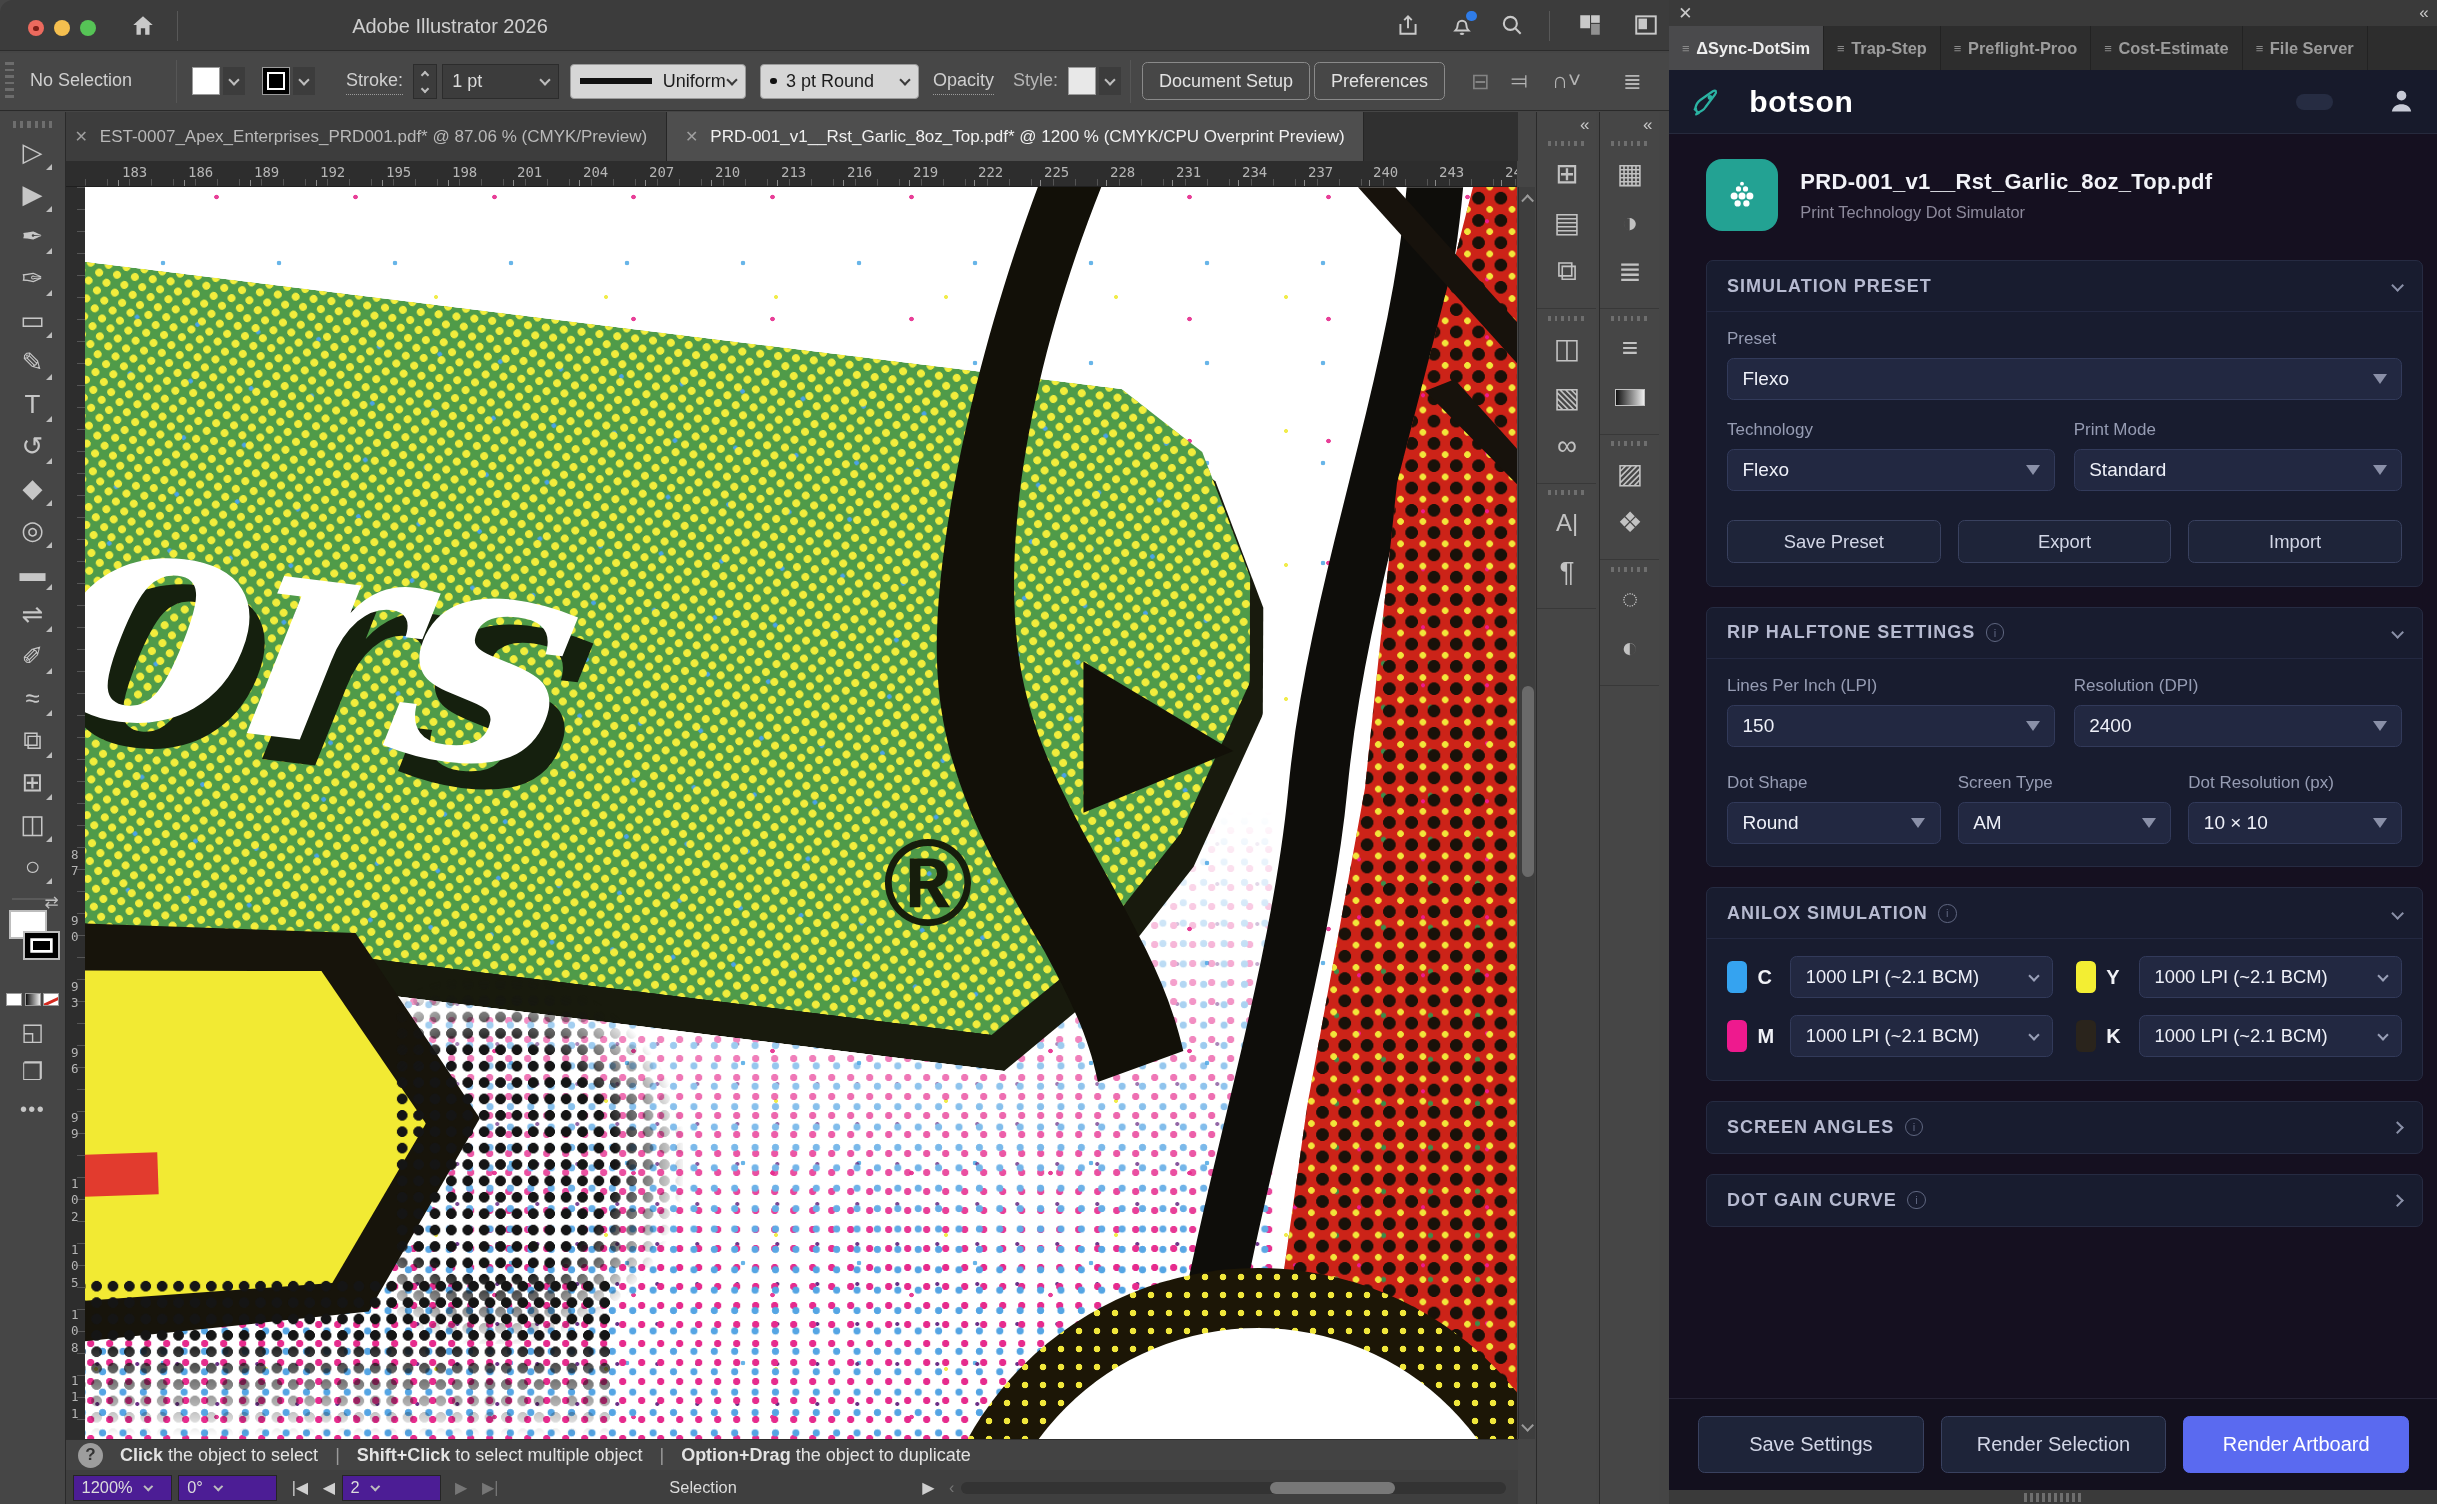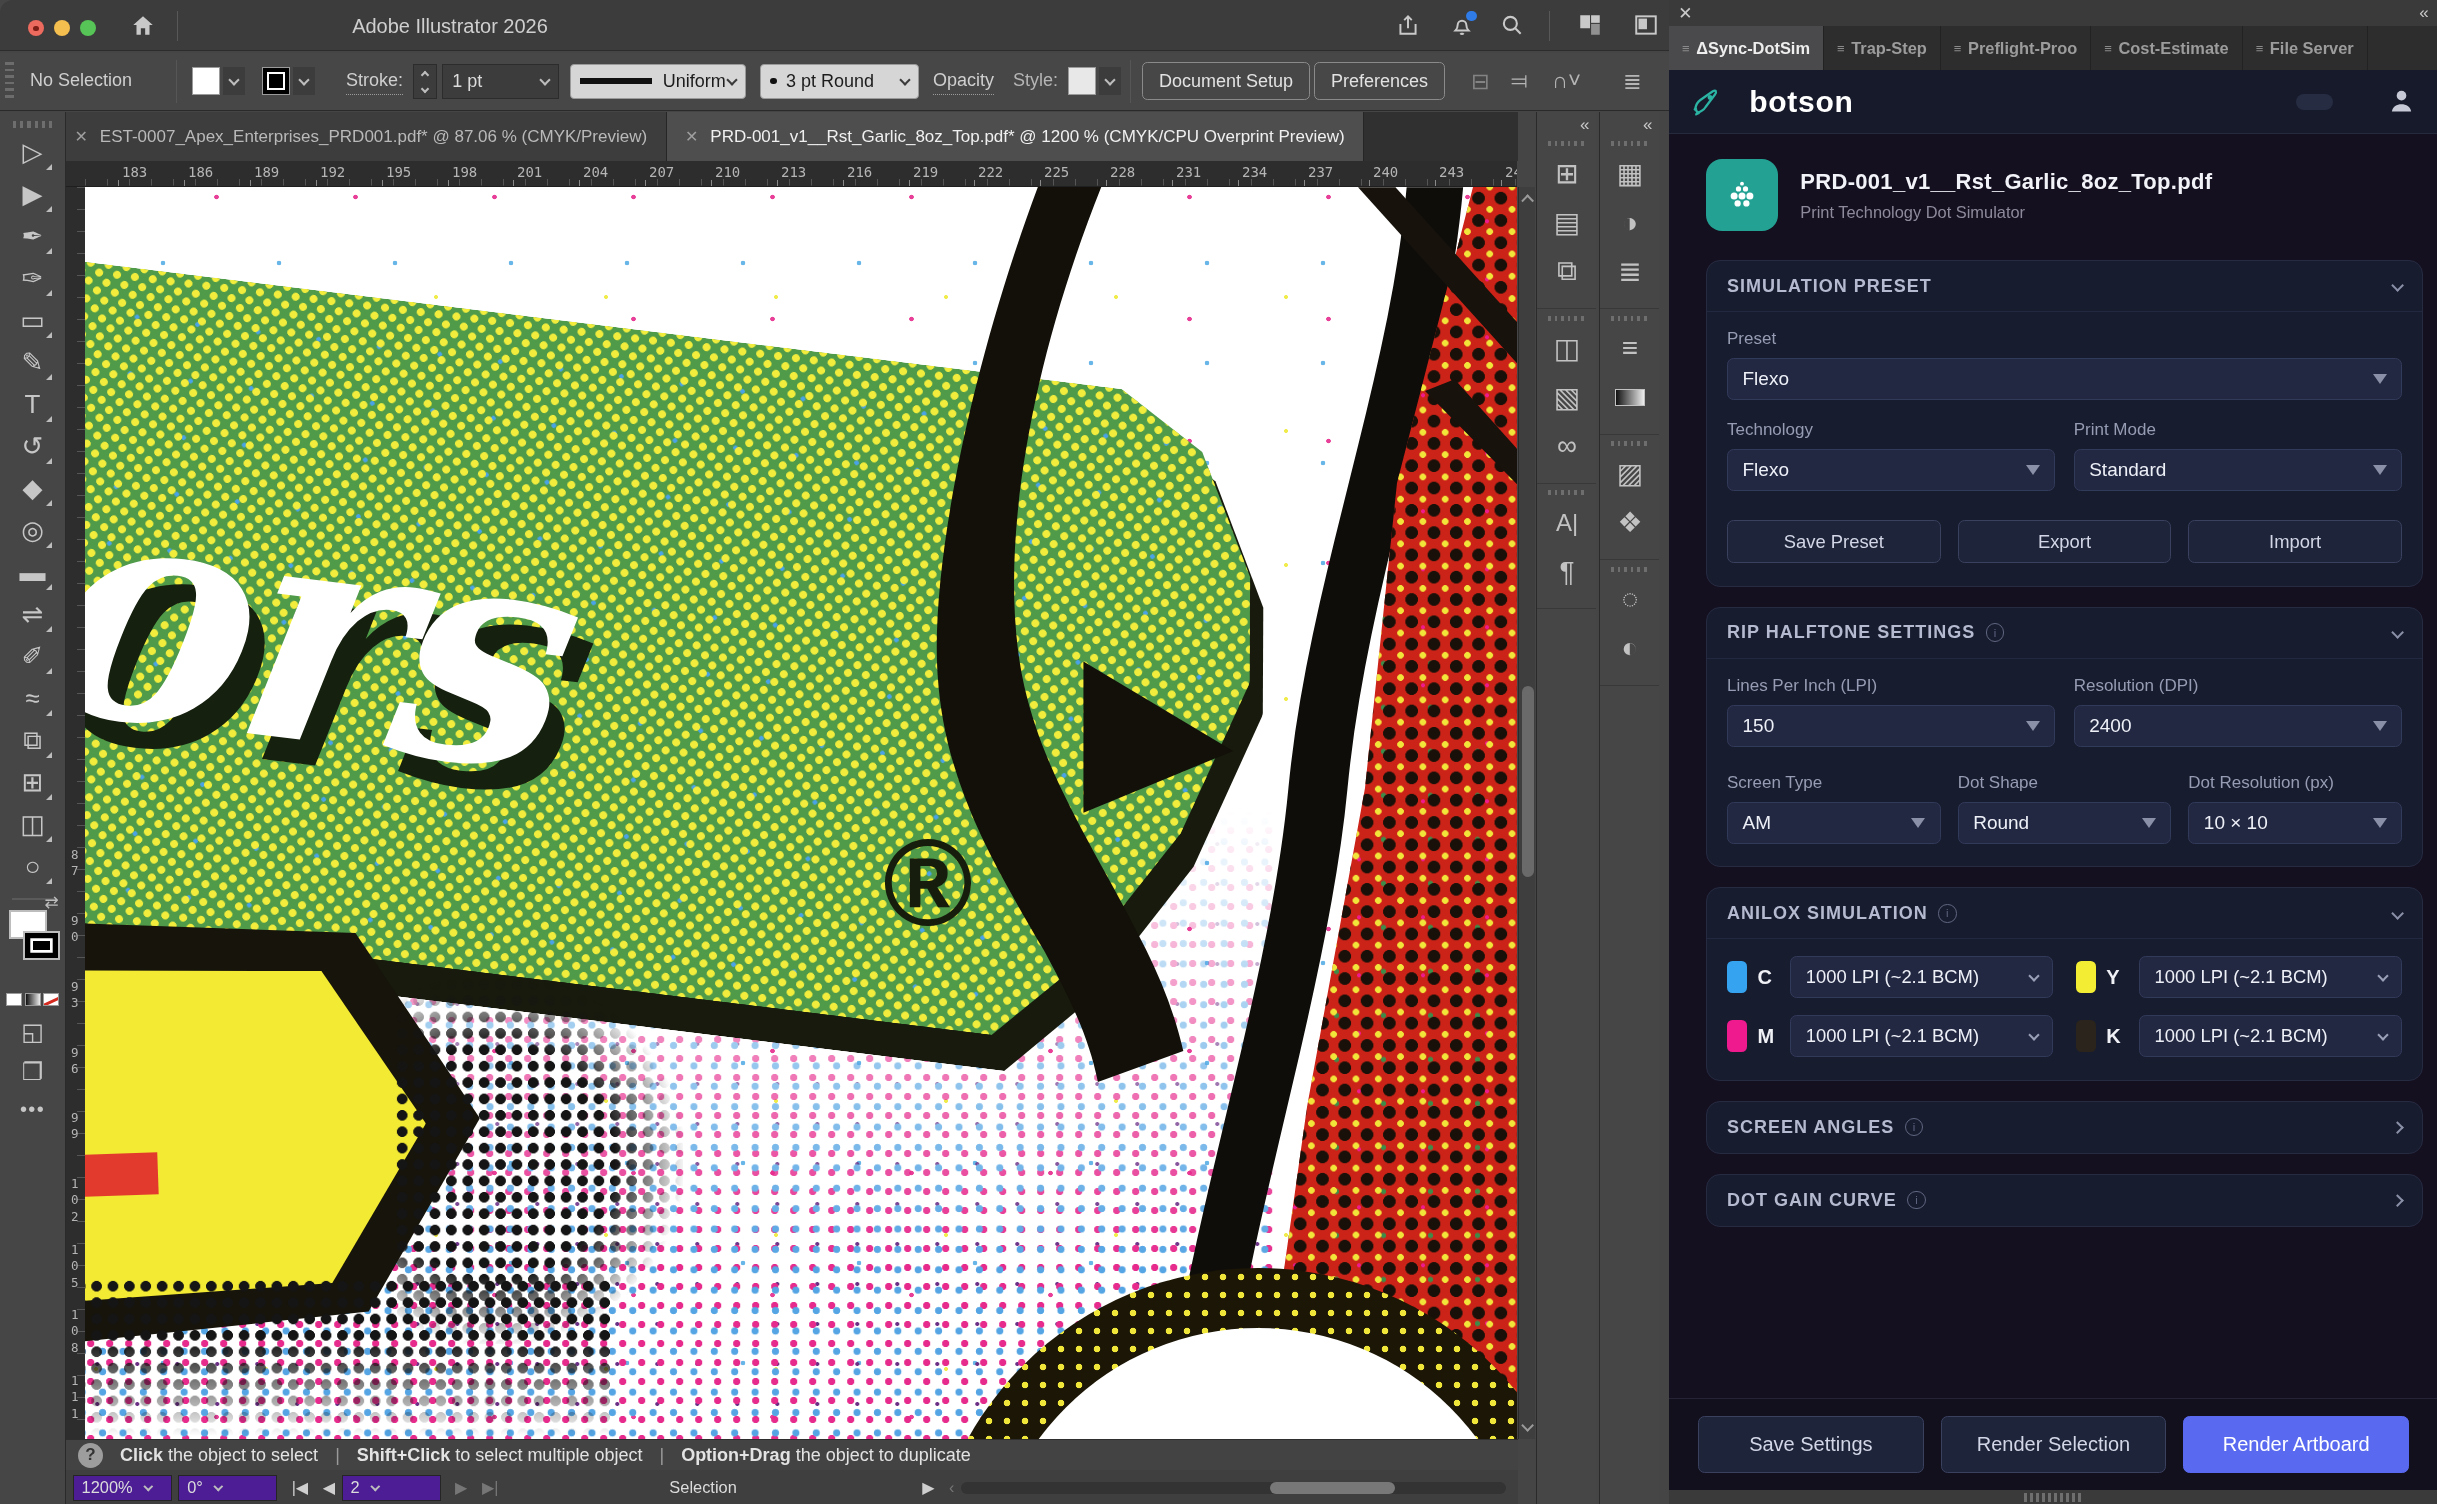--- a/index.html
+++ b/index.html
@@ -197,21 +197,21 @@
   .nav-item.active{ background:#262c42; border-radius:8px; color:#fff; }
   #avatar{ margin-left:17px; color:#c7cad6; } #avatar svg{ width:29px; height:29px; }
 
   #p-body{ position:absolute; left:8px; top:135px; width:100%; height:1265px; padding:24px 23px 0 29px; overflow:hidden; }
   #file-row{ display:flex; align-items:center; gap:22.3px; margin-bottom:29px; }
   #file-icon{ width:72px; height:72px; border-radius:16px; background:#23a293; display:flex; align-items:center; justify-content:center; flex:none; }
   #file-icon svg{ width:42px; height:42px; }
   #file-name{ color:#f2f3f8; font-size:22px; font-weight:bold; letter-spacing:0.3px; }
   #file-sub{ color:#8d8a9c; font-size:16.4px; margin-top:8px; }
 
-  .card{ background:#181c2f; border:1.3px solid #262b42; border-radius:14px; margin-bottom:20px; }
+  .card{ background:#181c2f; border:1.3px solid #262b42; border-radius:7px; margin-bottom:20px; }
   .card-h{ display:flex; align-items:center; gap:10.5px; padding:0 20px; height:51px; border-bottom:1.3px solid #232841; }
   .card-h.noline{ border-bottom:none; }
   .card-title{ color:#b6bad0; font-size:18px; font-weight:bold; letter-spacing:1px; }
   .info{ width:18.4px; height:18.4px; border-radius:50%; border:1.3px solid #5f6680; color:#5f6680; font-size:11.2px; display:flex; align-items:center; justify-content:center; flex:none; }
   .card-h .chev-d{ margin-left:auto; width:9.2px; height:9.2px; border-right:2px solid #8a90a8; border-bottom:2px solid #8a90a8; transform:rotate(45deg); }
   .card-h .chev-r{ margin-left:auto; width:9.2px; height:9.2px; border-right:2px solid #8a90a8; border-bottom:2px solid #8a90a8; transform:rotate(-45deg); }
   .card-b{ padding:17px 20px 22.3px 20px; }
   .f-label{ color:#969cb3; font-size:17px; margin-bottom:9.2px; }
   .sel{ height:42px; background:#222841; border:1.3px solid #323a5a; border-radius:6.6px; display:flex; align-items:center; padding:0 14.5px; color:#eef0f8; font-size:19px; }
   .sel .tri{ margin-left:auto; width:0; height:0; border-left:7.2px solid transparent; border-right:7.2px solid transparent; border-top:10px solid #8a90a8; }
@@ -725,30 +725,30 @@
           <div>
             <div class="f-label">Resolution (DPI)</div>
             <div class="sel">
               <span>2400</span>
                 <span class="tri"></span>
             </div>
           </div>
         </div>
         <div class="grid3" style="margin-top:26px">
           <div>
+            <div class="f-label">Dot Shape</div>
+            <div class="sel">
+              <span>Round</span>
+                <span class="tri"></span>
+            </div>
+          </div>
+          <div>
             <div class="f-label">Screen Type</div>
             <div class="sel">
               <span>AM</span>
-                <span class="tri"></span>
-            </div>
-          </div>
-          <div>
-            <div class="f-label">Dot Shape</div>
-            <div class="sel">
-              <span>Round</span>
                 <span class="tri"></span>
             </div>
           </div>
           <div>
             <div class="f-label">Dot Resolution (px)</div>
             <div class="sel">
               <span>10 × 10</span>
                 <span class="tri"></span>
             </div>
           </div>

